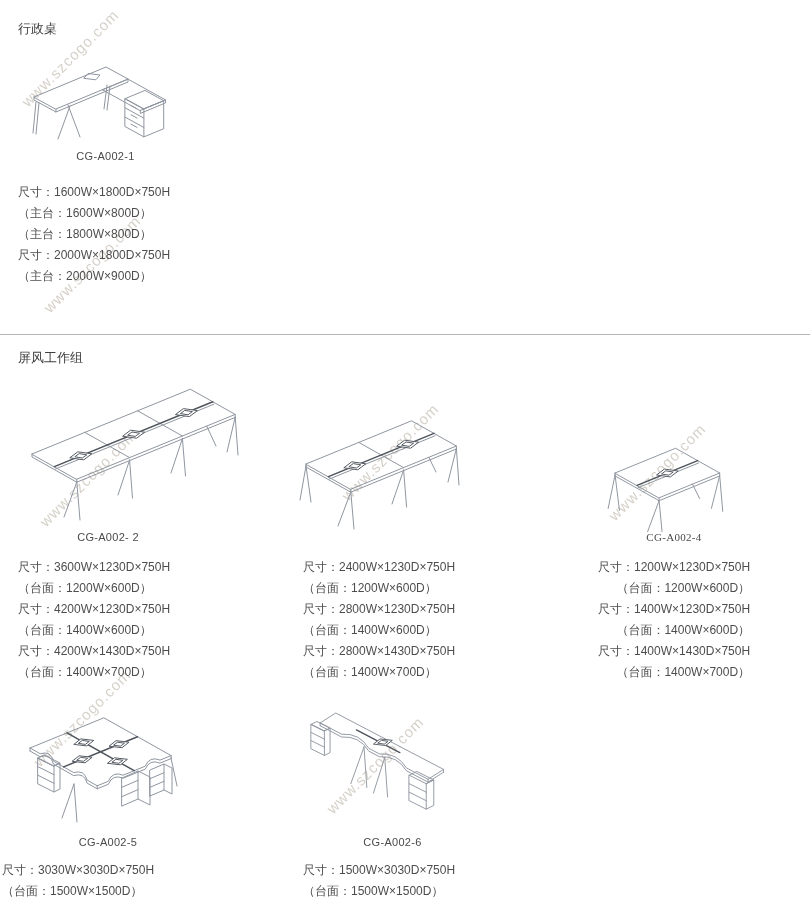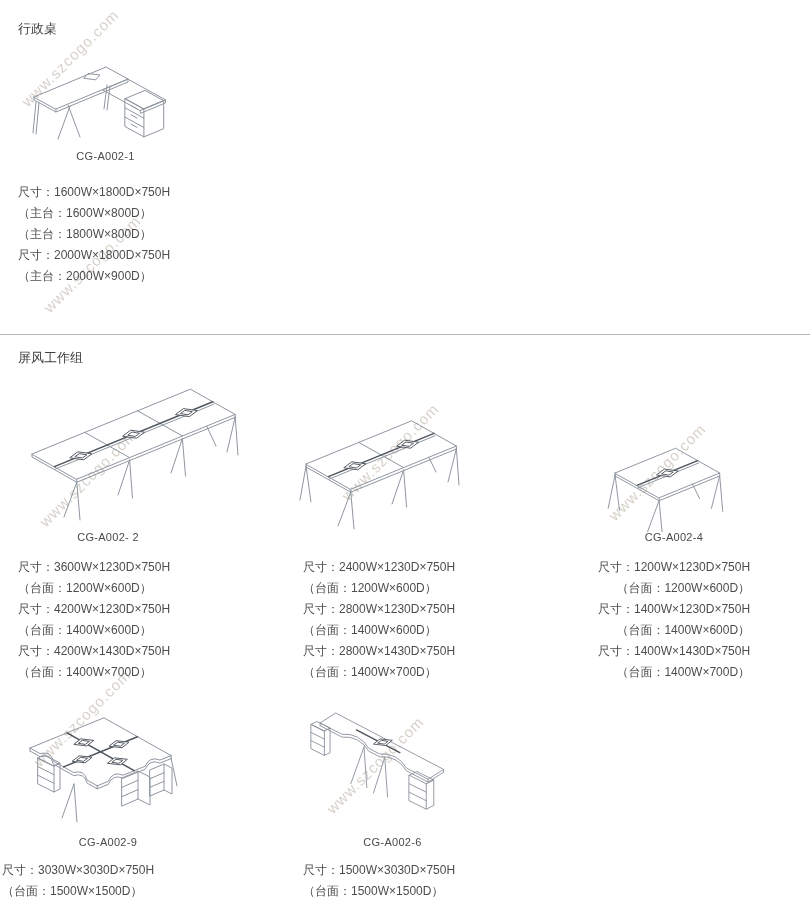--- a/index.html
+++ b/index.html
@@ -109,21 +109,21 @@
       <path class="dk" d="M34.4,72.6 L96,47.4"></path>
       <path class="ln" d="M35.4,75 L97,49.8"></path>
       <g class="tray" transform="translate(65.2,60)">
           <path d="M-11,2 L-3,-4 L11,-2 L3,4 Z M-6,1 L-1.6,-2.2 L6,-1 L1.6,2.2 Z"></path>
         </g>
       <path class="ln" d="M56.8,88 L45,120 M56.8,88 L60,122 M118.4,62.5 L110,96 M118.4,62.5 L121.5,99 M12,62 L5,96 M12,62 L16.5,98 M90.7,71.2 L98,86"></path>
     </svg>
   </div>
 
   <div class="code" style="left:18px;top:531px;width:180px;">CG-A002- 2</div>
-  <div class="code" style="left:590px;top:531px;width:168px;">CG-A002-4</div>
+  <div class="code" style="left:590px;top:531px;width:168px;font-family:Liberation Serif, serif;">CG-A002-4</div>
 
   <div class="specs" style="left:18px;top:557px;">
     <div class="spec-line">尺寸：3600W×1230D×750H</div>
     <div class="spec-line">（台面：1200W×600D）</div>
     <div class="spec-line">尺寸：4200W×1230D×750H</div>
     <div class="spec-line">（台面：1400W×600D）</div>
     <div class="spec-line">尺寸：4200W×1430D×750H</div>
     <div class="spec-line">（台面：1400W×700D）</div>
   </div>
   <div class="specs" style="left:303px;top:557px;">
@@ -179,21 +179,21 @@
       <path class="dk" d="M62,28 L108,52"></path>
       <g class="tray" transform="translate(90,41)">
           <path d="M-10,2 L-3,-3.5 L10,-2 L3,3.5 Z M-5.5,1 L-1.5,-2 L5.5,-1 L1.5,2 Z"></path>
         </g>
       <path class="ln" d="M14,22 L20,19 L34,26 L28,29 Z M14,22 L28,29 L28,55 L14,48 Z M28,29 L34,26 L34,52 L28,55 M14,30.7 L28,37.7 M14,39.3 L28,46.3"></path>
       <path class="ln" d="M118,76 L126,72 L144,81 L136,85 M118,76 L136,85 L136,112 L118,103 Z M136,85 L144,81 L144,108 L136,112 M118,85 L136,94 M118,94 L136,103"></path>
       <path class="ln" d="M70,46 L56,85 M70,46 L73,89 M92,57 L80,95 M92,57 L95,99"></path>
     </svg>
   </div>
 
-  <div class="code" style="left:18px;top:836px;width:180px;">CG-A002-9</div>
+  <div class="code" style="left:18px;top:836px;width:180px;">CG-A002-5</div>
   <div class="code" style="left:300px;top:836px;width:185px;">CG-A002-6</div>
 
   <div class="specs" style="left:2px;top:860px;">
     <div class="spec-line">尺寸：3030W×3030D×750H</div>
     <div class="spec-line">（台面：1500W×1500D）</div>
   </div>
   <div class="specs" style="left:303px;top:860px;">
     <div class="spec-line">尺寸：1500W×3030D×750H</div>
     <div class="spec-line">（台面：1500W×1500D）</div>
   </div>

